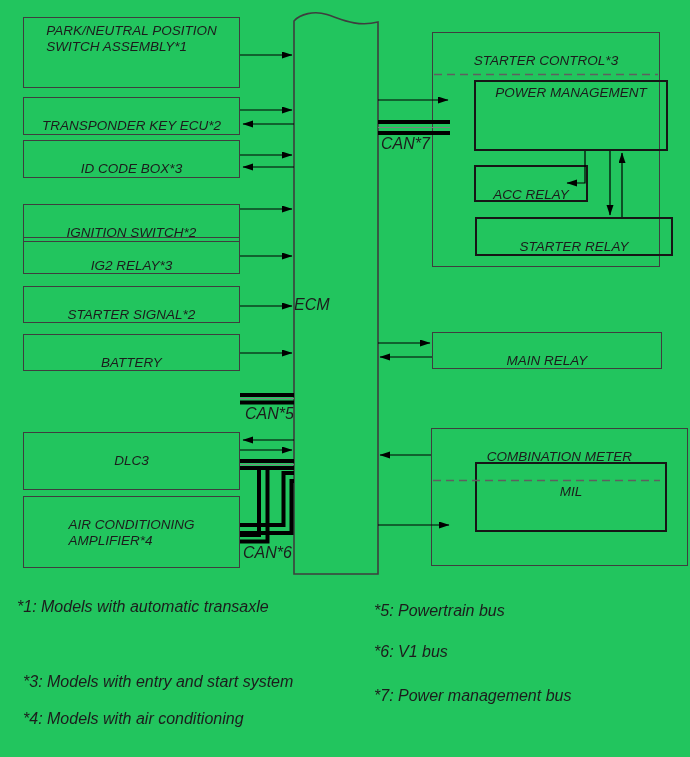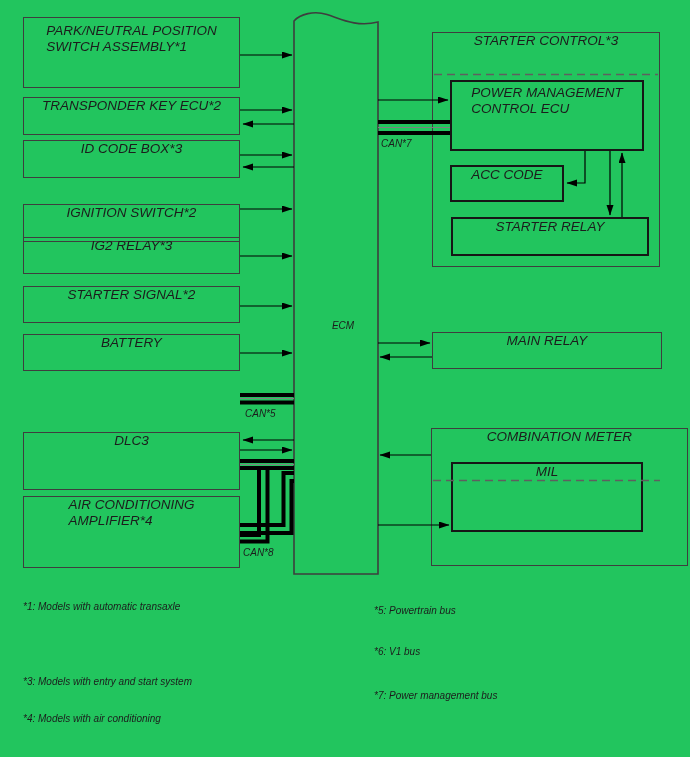--- a/index.html
+++ b/index.html
@@ -2,27 +2,27 @@
 <html><head>
 <meta charset="utf-8">
 <style>
   html,body{margin:0;padding:0;background:#ffffff;}
   .stage{
     position:relative;width:690px;height:757px;background:#22c55e;overflow:hidden;
     font-family:"Liberation Sans","DejaVu Sans",sans-serif;color:#1c1c1c;font-style:italic;
   }
   .box{
     position:absolute;box-sizing:border-box;border:1.5px solid #3e3e3e;
-    background:transparent;text-align:center;padding-top:0;
+    background:transparent;text-align:center;padding-top:20px;
     font-size:13.5px;line-height:16px;z-index:1;
   }
-  .box.strong{border-width:2px;border-color:#161616;}
+  .box.strong{border-width:2px;border-color:#161616;margin-left:24px;}
   .blk{display:inline-block;text-align:left;}
   .lbl{
-    position:absolute;font-size:10px;line-height:15px;white-space:nowrap;z-index:2;
+    position:absolute;font-size:16px;line-height:15px;white-space:nowrap;z-index:2;
   }
   .overlay{position:absolute;left:0;top:0;z-index:5;pointer-events:none;}
 </style>
 </head>
 <body>
 
 <div class="stage">
 
   <div class="box" style="left:23px;top:17px;width:217px;height:71px;padding-top:5px">
     <span class="blk">
@@ -67,53 +67,52 @@
     </span>
   </div>
 
   <div class="box" style="left:432px;top:32px;width:228px;height:235px">
     <span>STARTER CONTROL*3</span>
   </div>
 
   <div class="box strong" style="left:450px;top:80px;width:194px;height:71px;padding-top:3px">
     <span class="blk">
       <div>POWER MANAGEMENT</div>
-      <div>CONTROL ECU</div>
     </span>
   </div>
 
   <div class="box strong" style="left:450px;top:165px;width:114px;height:37px">
-    <span>ACC CODE</span>
+    <span>ACC RELAY</span>
   </div>
 
   <div class="box strong" style="left:451px;top:217px;width:198px;height:39px">
     <span>STARTER RELAY</span>
   </div>
 
   <div class="box" style="left:432px;top:332px;width:230px;height:37px">
     <span>MAIN RELAY</span>
   </div>
 
   <div class="box" style="left:431px;top:428px;width:257px;height:138px">
     <span>COMBINATION METER</span>
   </div>
 
   <div class="box strong" style="left:451px;top:462px;width:192px;height:70px">
     <span>MIL</span>
   </div>
 
-  <div class="lbl" style="left:294px;top:318px;width:98px;text-align:center">ECM</div>
+  <div class="lbl" style="left:294px;top:297px;width:98px;text-align:left">ECM</div>
 
   <div class="lbl" style="left:245px;top:406px">CAN*5</div>
 
-  <div class="lbl" style="left:243px;top:545px">CAN*8</div>
+  <div class="lbl" style="left:243px;top:545px">CAN*6</div>
 
   <div class="lbl" style="left:381px;top:136px">CAN*7</div>
 
-  <div class="lbl" style="left:23px;top:599px">*1: Models with automatic transaxle</div>
+  <div class="lbl" style="left:17px;top:599px">*1: Models with automatic transaxle</div>
   <div class="lbl" style="left:23px;top:674px">*3: Models with entry and start system</div>
   <div class="lbl" style="left:23px;top:711px">*4: Models with air conditioning</div>
   <div class="lbl" style="left:374px;top:603px">*5: Powertrain bus</div>
   <div class="lbl" style="left:374px;top:644px">*6: V1 bus</div>
   <div class="lbl" style="left:374px;top:688px">*7: Power management bus</div>
 
   <svg class="overlay" width="690" height="757" viewBox="0 0 690 757">
     <defs>
       <marker id="ah" markerWidth="12" markerHeight="9" refX="10" refY="3.5" orient="auto" markerUnits="userSpaceOnUse">
         <path d="M0,0 L10.5,3.5 L0,7 Z" fill="#000"></path>

